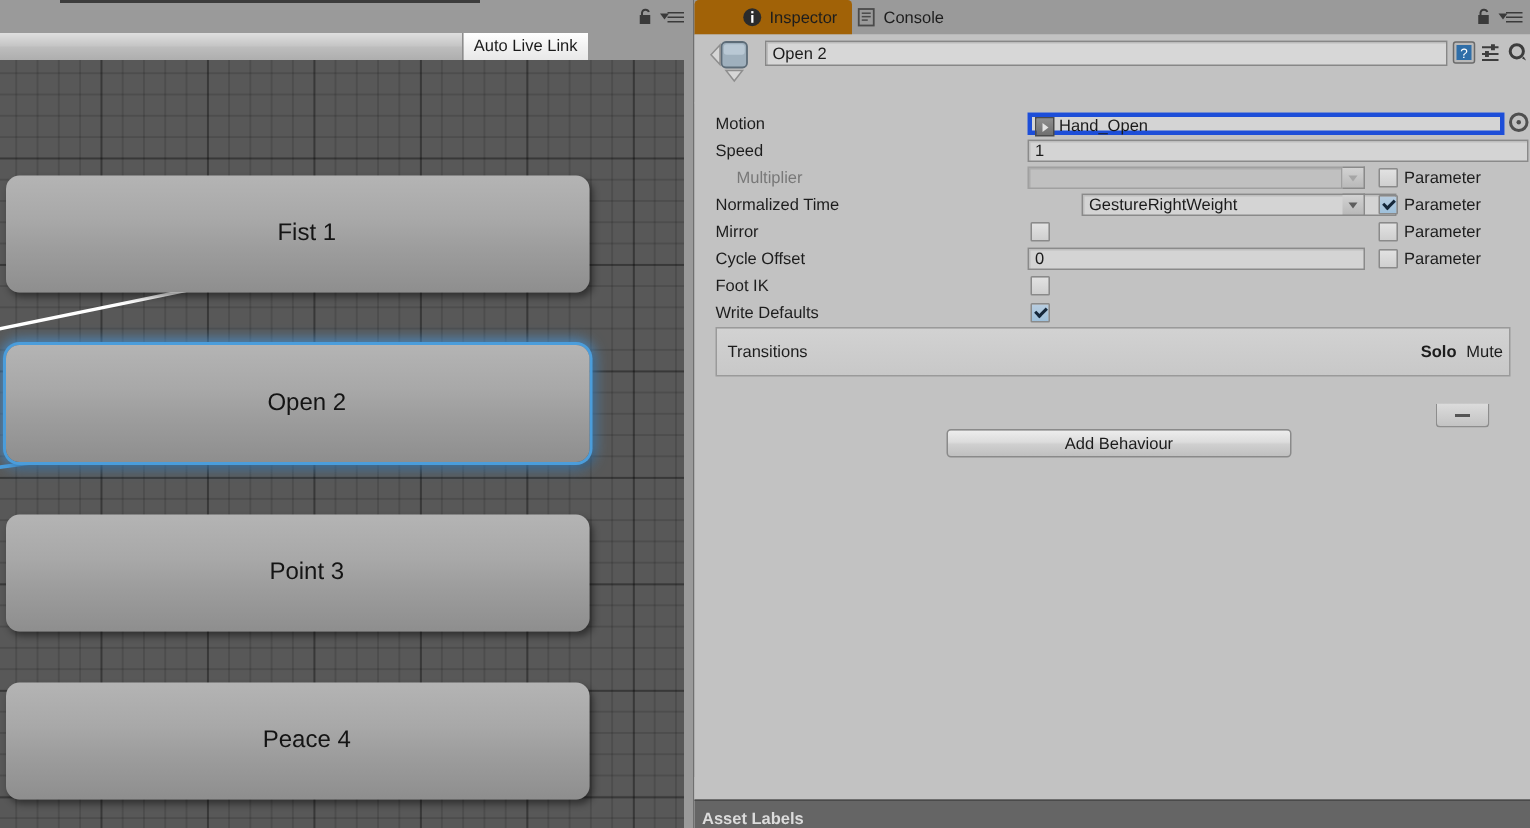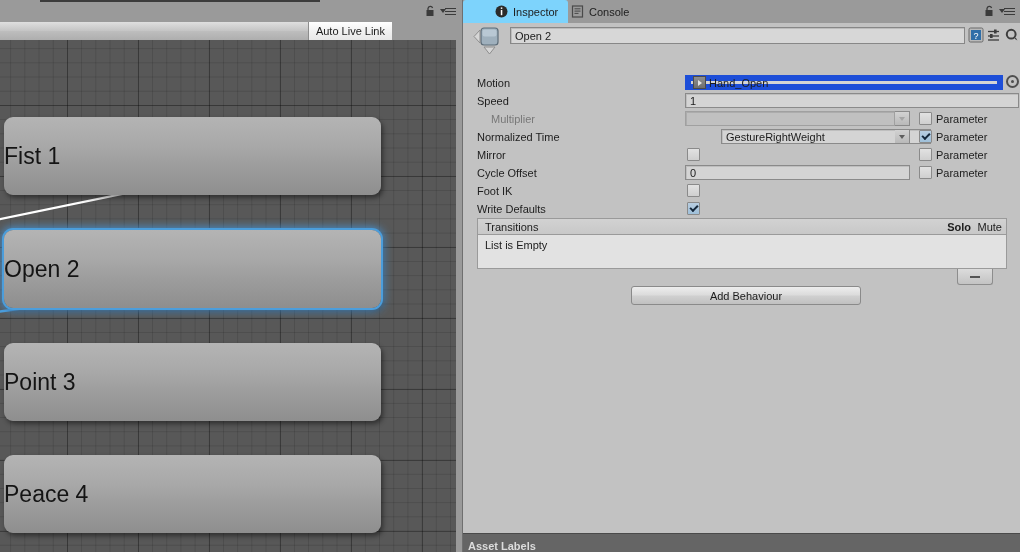--- a/index.html
+++ b/index.html
@@ -67,23 +67,24 @@
     background-position: -4px -6px, -4px -6px, -4px -6px, -4px -6px;
     overflow: hidden;
   }
   #graph-edges { position: absolute; left:0; top:0; width:456px; height:512px; }
 
   .state-node {
     position: absolute;
     border-radius: 9px;
     background: linear-gradient(to bottom, #b4b4b4 0%, #a8a8a8 38%, #9d9d9d 62%, #8e8e8e 100%);
     box-shadow: 2px 3px 5px rgba(0,0,0,0.45);
-    display: flex; align-items: center; justify-content: flex-start;
-    color: #141414; font-size: 23px;
+    display: flex; align-items: center; justify-content: center;
+    color: #141414; font-size: 16px;
     cursor: pointer;
+    padding-left: 12px;
   }
   .state-node.selected {
     box-shadow: 0 0 0 2px #4b9ddb, 0 0 9px 3px rgba(70,150,220,0.85), 2px 3px 5px rgba(0,0,0,0.45);
   }
 
   #animator-vdivider {
     position: absolute; left: 456px; top: 0; width: 6px; height: 552px;
     background: #9a9a9a;
   }
 
@@ -98,21 +99,21 @@
     background: #9a9a9a;
   }
   .etab {
     position: absolute; top: 0; height: 23px;
     display: flex; align-items: center; gap: 5px;
     padding: 0 10px 0 9px;
     font-size: 11px; color: #1d1d1d; white-space: nowrap;
     cursor: pointer;
   }
   .etab.active {
-    background: #7dd3fc;
+    background: #a16207;
     border-top-left-radius: 3px; border-top-right-radius: 3px; padding-left: 32px;
   }
   #inspector-lock-icon { position:absolute; right:26px; top:5px; width:11px; height:12px; }
   #inspector-menu-icon { position:absolute; right:4px; top:7px; width:18px; height:9px; }
 
   .tab-icon { width: 13px; height: 13px; display:block; }
 
   #inspector-header {
     position: absolute; left: 0; top: 23px; width: 558px; height: 45px;
     background: #c2c2c2;
@@ -160,22 +161,22 @@
     border: 1px solid #8a8a8a;
     box-shadow: inset 1px 1px 0 rgba(0,0,0,0.10);
     display: flex; align-items: center; padding-left: 4px;
     font-size: 11px; color: #1b1b1b;
     cursor: text;
   }
   .textfield.disabled { background: #c0c0c0; border-color: #a0a0a0; color:#8c8c8c; }
 
   .objfield {
     position: absolute; height: 15px; box-sizing: border-box;
-    background: #d4d4d4; border: 6px solid #1d4ed8;
-    display: flex; align-items: center; gap: 3px; padding-left: 2px;
+    background: #d4d4d4; border: 3px solid #1d4ed8;
+    display: flex; gap: 3px; padding-left: 2px;
     font-size: 11px; color: #1b1b1b; cursor: pointer;
   }
   .obj-thumb {
     width: 11px; height: 11px; flex: none;
     background: linear-gradient(to bottom,#8e8e8e,#6f6f6f);
     border: 1px solid #4a4a4a;
     display:flex; align-items:center; justify-content:center;
   }
   .obj-thumb i {
     width:0;height:0;border-left:4px solid #e3e3e3;
@@ -221,21 +222,21 @@
     transform: rotate(-45deg);
   }
   .param-label {
     position: absolute; font-size: 11px; color: #1d1d1d; text-align: right;
   }
 
   #transitions-box {
     position: absolute; left: 14px; top: 150px; width: 530px;
   }
   #transitions-header {
-    position: relative; height: 17px; box-sizing: border-box;
+    position: relative; height: 33px; box-sizing: border-box;
     background: linear-gradient(to bottom,#d2d2d2 0%,#c8c8c8 100%);
     border: 1px solid #9a9a9a;
     display:flex; align-items:center;
     font-size:11px; color:#1d1d1d;
   }
   #transitions-title { position:absolute; left:7px; }
   #solo-label { position:absolute; right:35px;font-weight:bold; }
   #mute-label { position:absolute; right:4px; }
   #transitions-body {
     position: relative; height: 34px; box-sizing: border-box;
@@ -494,23 +495,20 @@
         <span class="prop-label">Write Defaults</span>
         <span class="checkbox checked" style="left:224px; top:2px;"></span>
       </div>
 
       <div id="transitions-box">
         <div id="transitions-header">
           <span id="transitions-title">Transitions</span>
           <span id="solo-label">Solo</span>
           <span id="mute-label">Mute</span>
         </div>
-        <div id="transitions-body">
-          <span id="list-empty-label">List is Empty</span>
-        </div>
       </div>
 
       <div id="transitions-minus-button">
         <span></span>
       </div>
 
       <div id="add-behaviour-button">
         <span>Add Behaviour</span>
       </div>
     </div>

